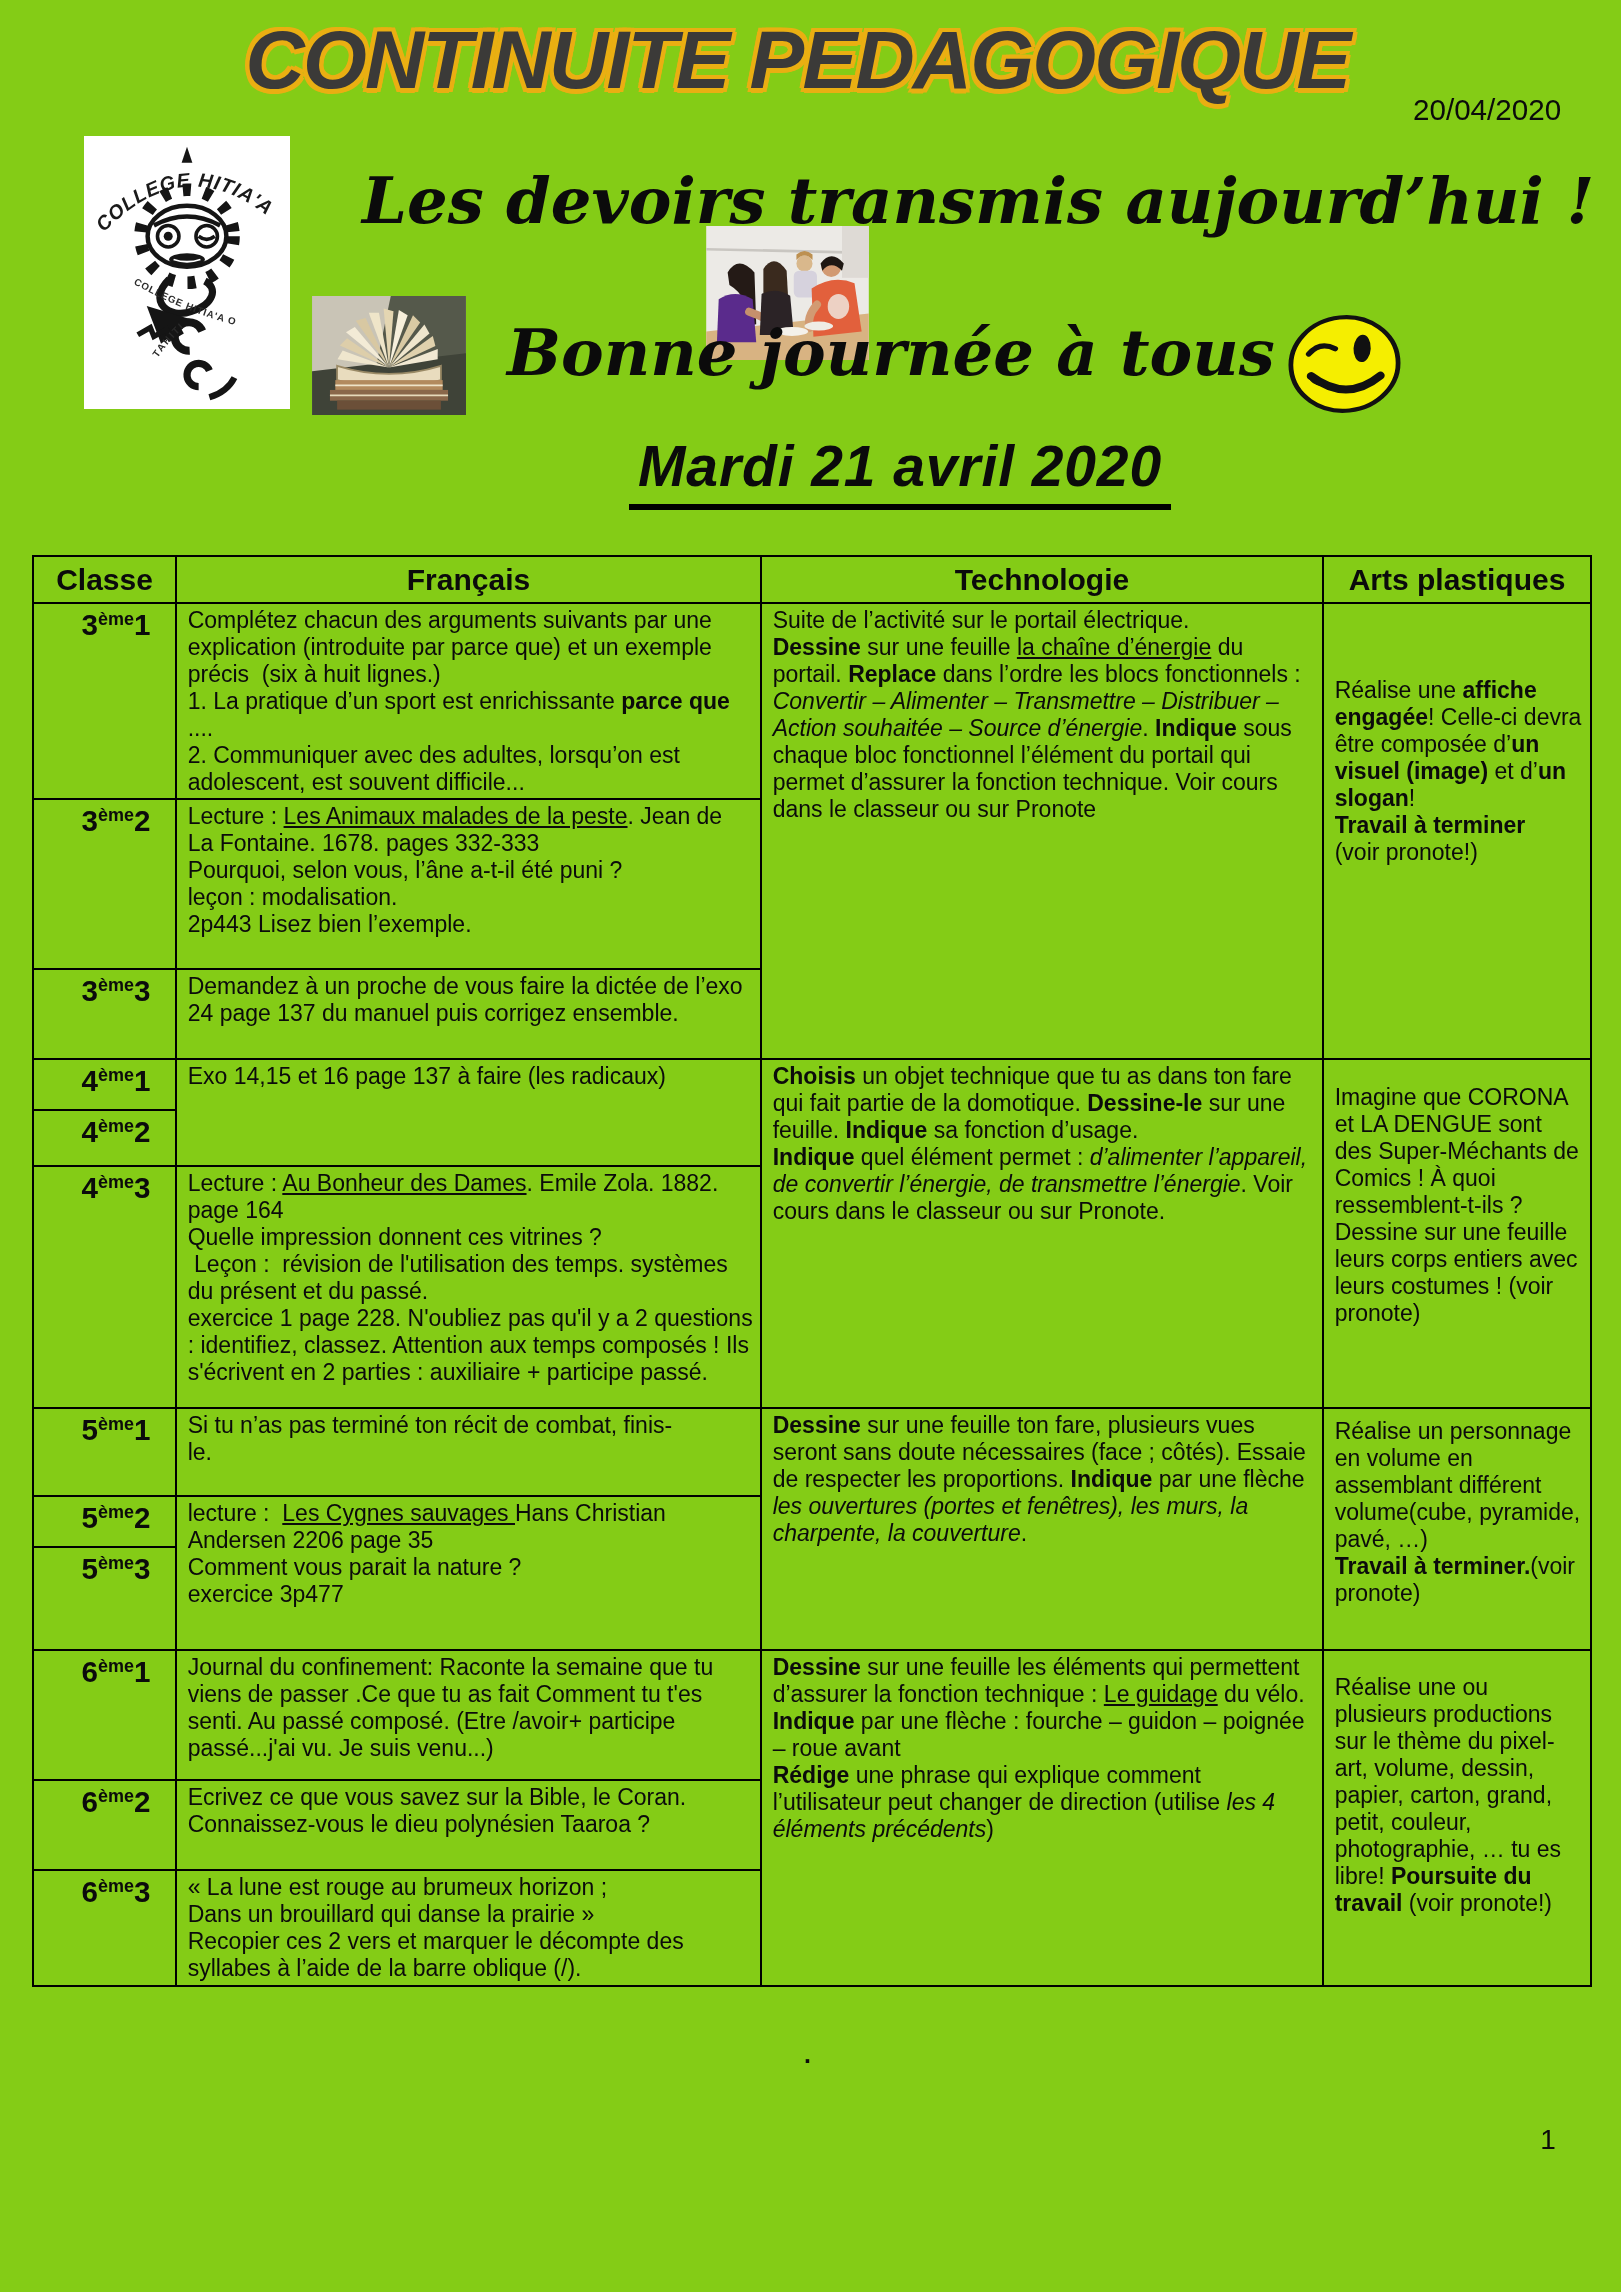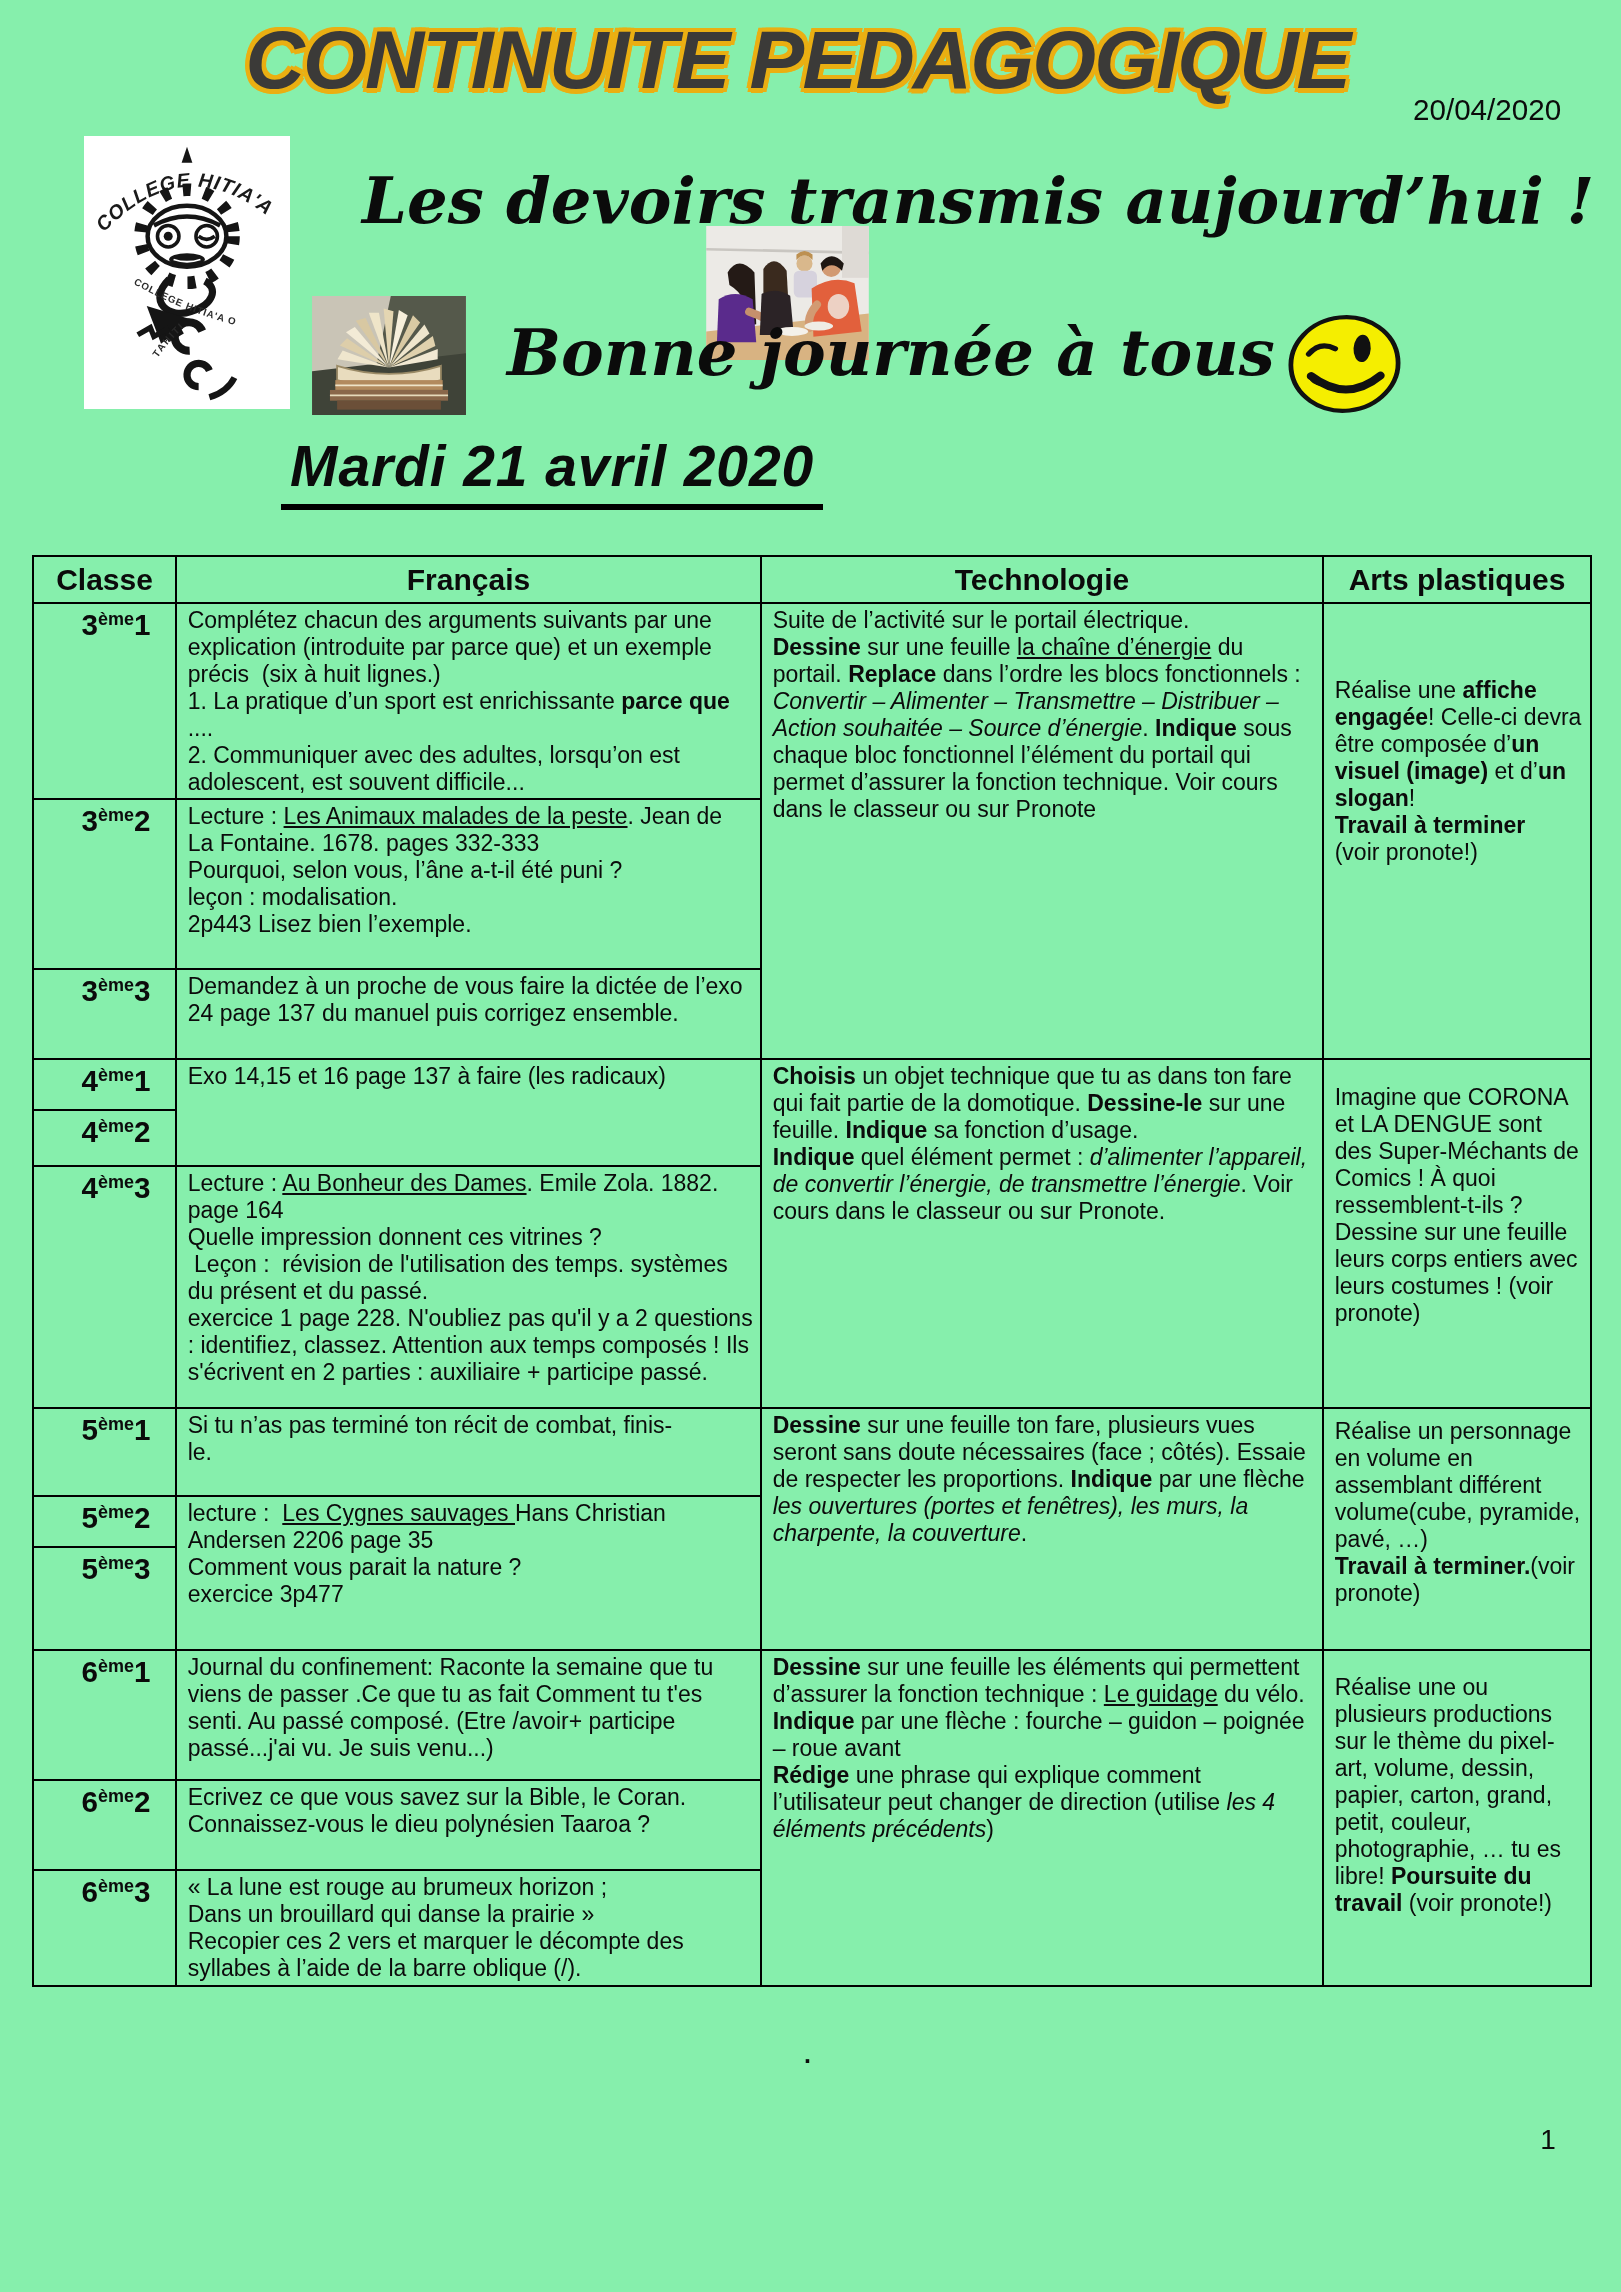--- a/index.html
+++ b/index.html
@@ -1,18 +1,18 @@
 <!DOCTYPE html>
 <html style="font-size:14.3px"><head>
 <meta charset="utf-8">
 <style>
   html,body{margin:0;padding:0;}
   .page{
     position:relative; width:1622px; height:2293px;
-    background:#86efac; overflow:hidden;
+    background:#84cc16; overflow:hidden;
     font-family:"Liberation Sans", sans-serif; color:#0b0b0b;
   }
   
   .main-title{
     position:absolute; left:90px; top:12.5px; width:1415px;
     text-align:center; font-size:82px; font-weight:bold; font-style:italic;
     letter-spacing:-1.8px; color:#3b3a38; white-space:nowrap;
     text-shadow:-3.6px -3.6px 0 #eaaf12, 3.6px -3.6px 0 #eaaf12, -3.6px 3.6px 0 #eaaf12,
                  3.6px 3.6px 0 #eaaf12, -4.5px 0 0 #eaaf12, 4.5px 0 0 #eaaf12,
                  0 -4.5px 0 #eaaf12, 0 4.5px 0 #eaaf12;
@@ -21,21 +21,21 @@
   .script-line{
     position:absolute; font-family:"DejaVu Serif", serif;
     font-style:italic; font-weight:bold; font-size:64px; white-space:nowrap;
   }
   .script1{left:362px; top:163px;}
   .script2{left:507px; top:315px;}
   .logo-box{position:absolute; left:84px; top:136px; width:206px; height:273px; background:#ffffff;}
   .students-photo{position:absolute; left:706px; top:226px; width:163px; height:134px;}
   .book-photo{position:absolute; left:312px; top:296px; width:154px; height:119px;}
   .smiley{position:absolute; left:1287px; top:313px; width:115px; height:102px; transform:rotate(-6deg);}
-  .day-heading-wrap{position:absolute; left:281px; top:433px; width:1218px; text-align:left;}
+  .day-heading-wrap{position:absolute; left:291px; top:433px; width:1218px; text-align:center;}
   .day-heading{
     display:inline-block; font-size:57px; font-weight:bold; font-style:italic;
     border-bottom:6.3px solid #000; padding:0 9px 5.4px 9px; letter-spacing:0.9px;
   }
   
   table.homework{
     position:absolute; left:32px; top:555px; width:1557px;
     border-collapse:collapse; table-layout:fixed;
   }
   col.c-classe{width:143px;} col.c-francais{width:585px;}

